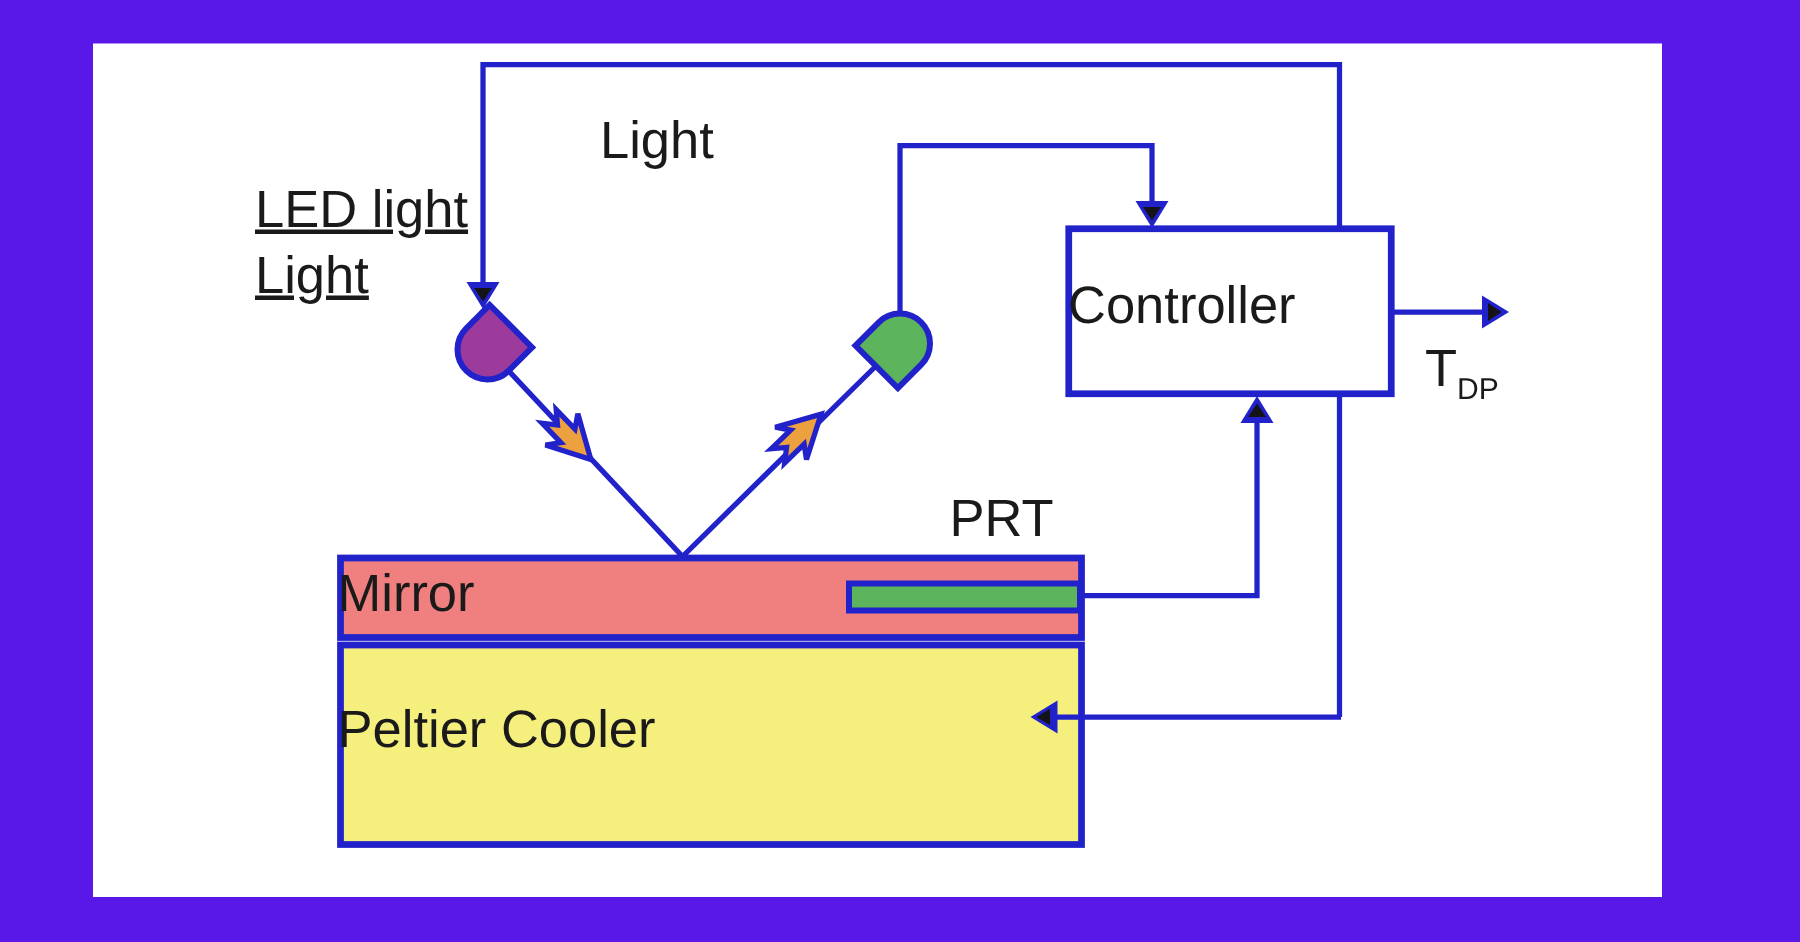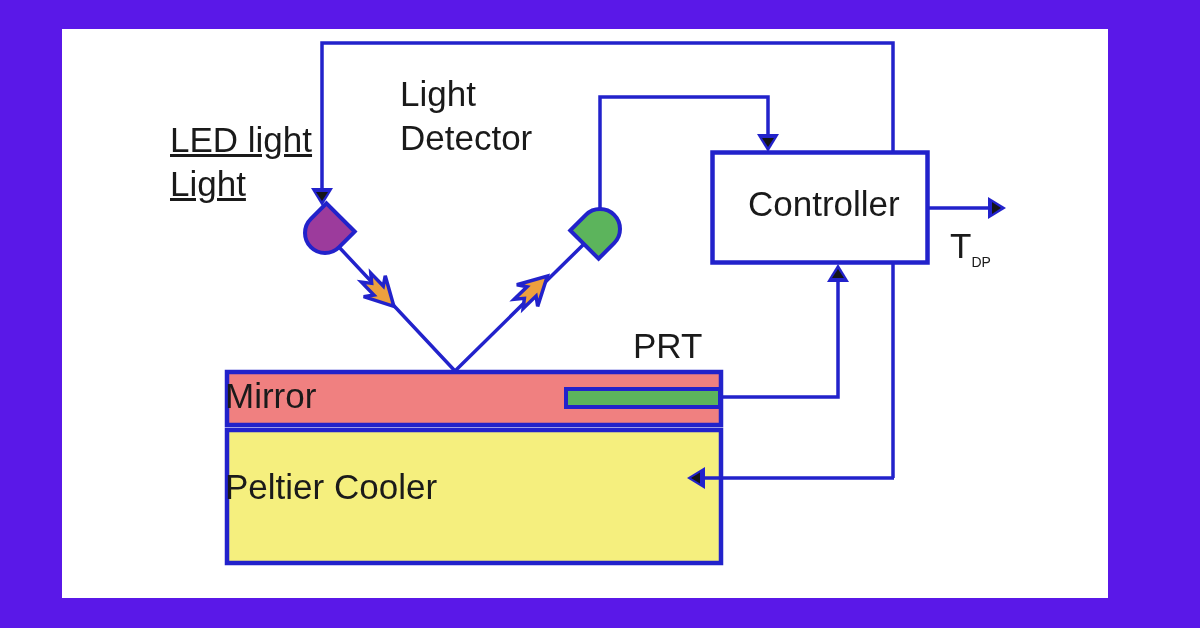--- a/index.html
+++ b/index.html
@@ -27,21 +27,21 @@
 
   .lbl {
     position: absolute;
     font-size: 35px; line-height: 44px;
     color: var(--text-black, #1a1a1a);
     white-space: nowrap;
   }
   .lbl .blk { display: block; }
   .ctr { text-align: left; }
   .inl { display: inline; }
-  .sub { font-size: 14px; vertical-align: -9px; }
+  .sub { font-size: 20px; vertical-align: -9px; }
 </style>
 </head>
 <body>
 
 <div class="frame">
 
   <div class="canvas"></div>
 
   <svg class="gfx" viewBox="0 0 1200 628">
 
@@ -79,24 +79,23 @@
     <path class="oarrow" d="M -20 -6.5 L -2 -6.5 L -8 -15 L 20 0 L -8 15 L -2 6.5 L -20 6.5 L -12 0 Z" transform="translate(533,290) rotate(-44)"></path>
   </svg>
 
   <div class="lbl" style="left:170px; top:118px;text-decoration:underline;">
     <span class="blk">LED light</span>
     <span class="blk">Light</span>
   </div>
 
   <div class="lbl ctr" style="left:400px; top:72px; width:210px;">
     <span class="blk">Light</span>
-    <span class="blk">Detector</span>
   </div>
 
-  <div class="lbl ctr" style="left:712px; top:182px; width:216px;padding-left:36px;">Controller</div>
+  <div class="lbl ctr" style="left:712px; top:182px; width:216px;">Controller</div>
 
   <div class="lbl" style="left:950px; top:224px;">
     <span class="inl">T</span><span class="inl sub">DP</span>
   </div>
 
   <div class="lbl" style="left:633px; top:324px;">PRT</div>
 
   <div class="lbl ctr" style="left:225px; top:374px; width:498px;">Mirror</div>
 
   <div class="lbl ctr" style="left:225px; top:465px; width:454px;">Peltier Cooler</div>

